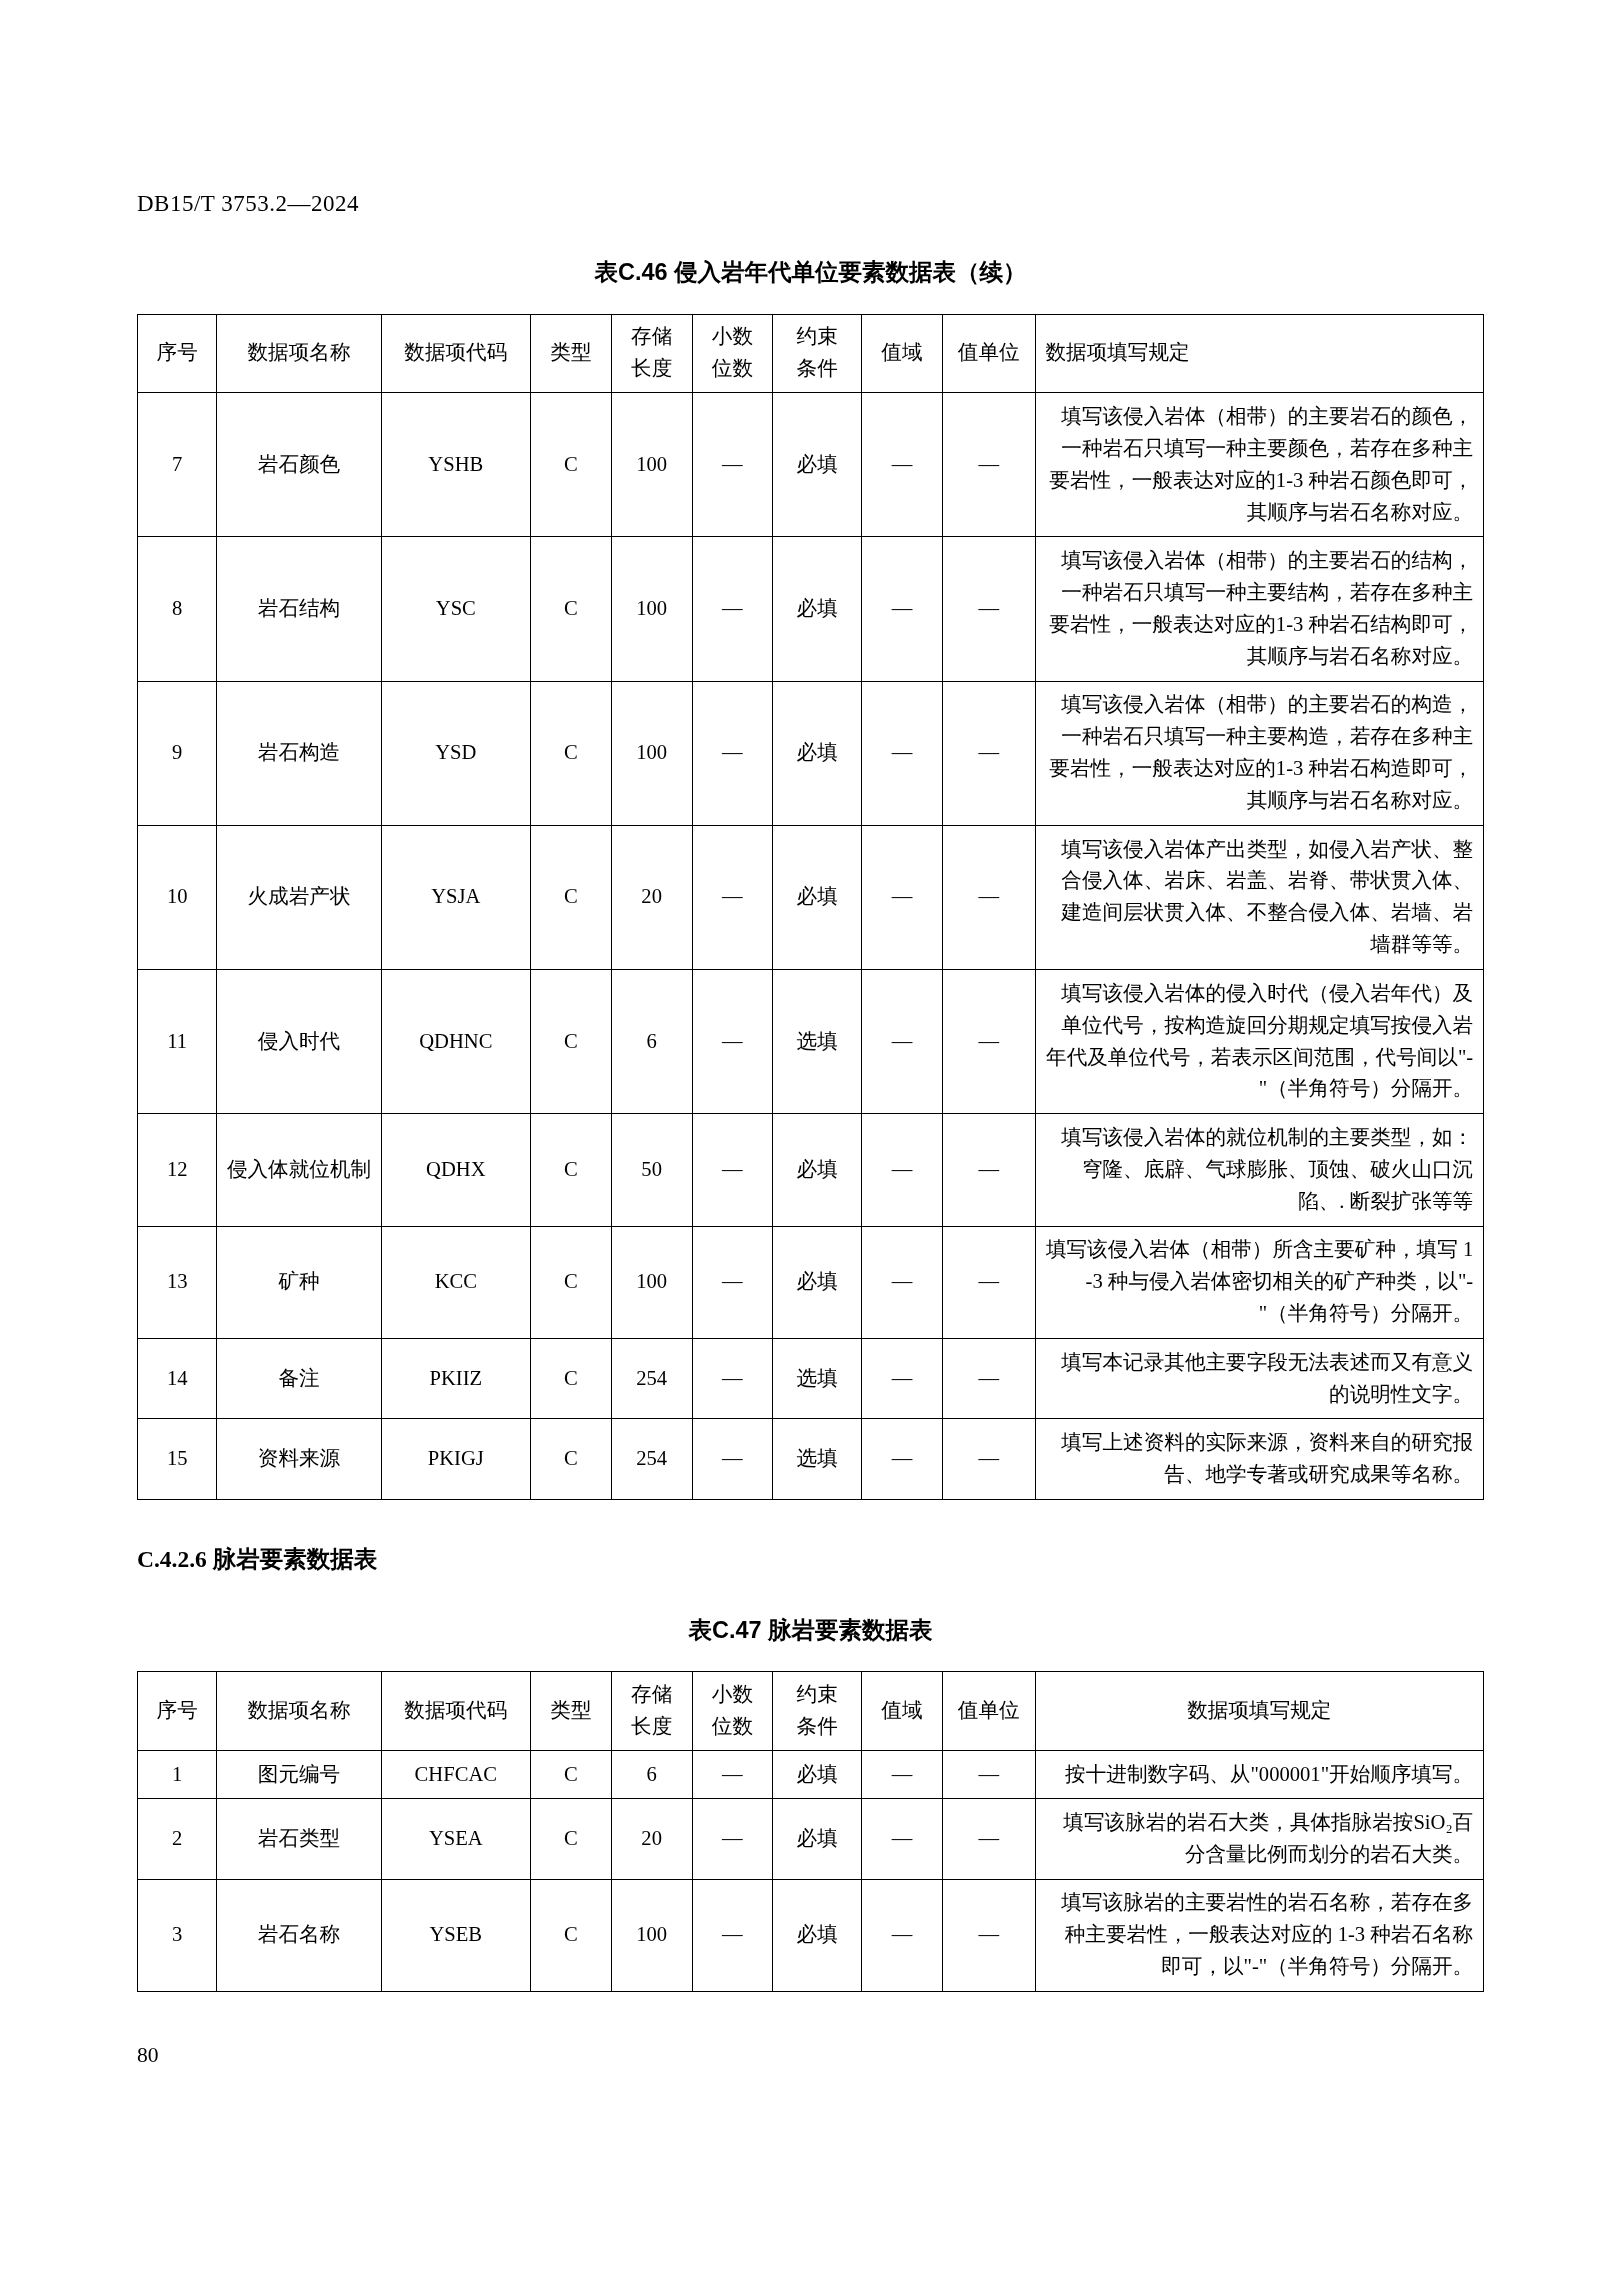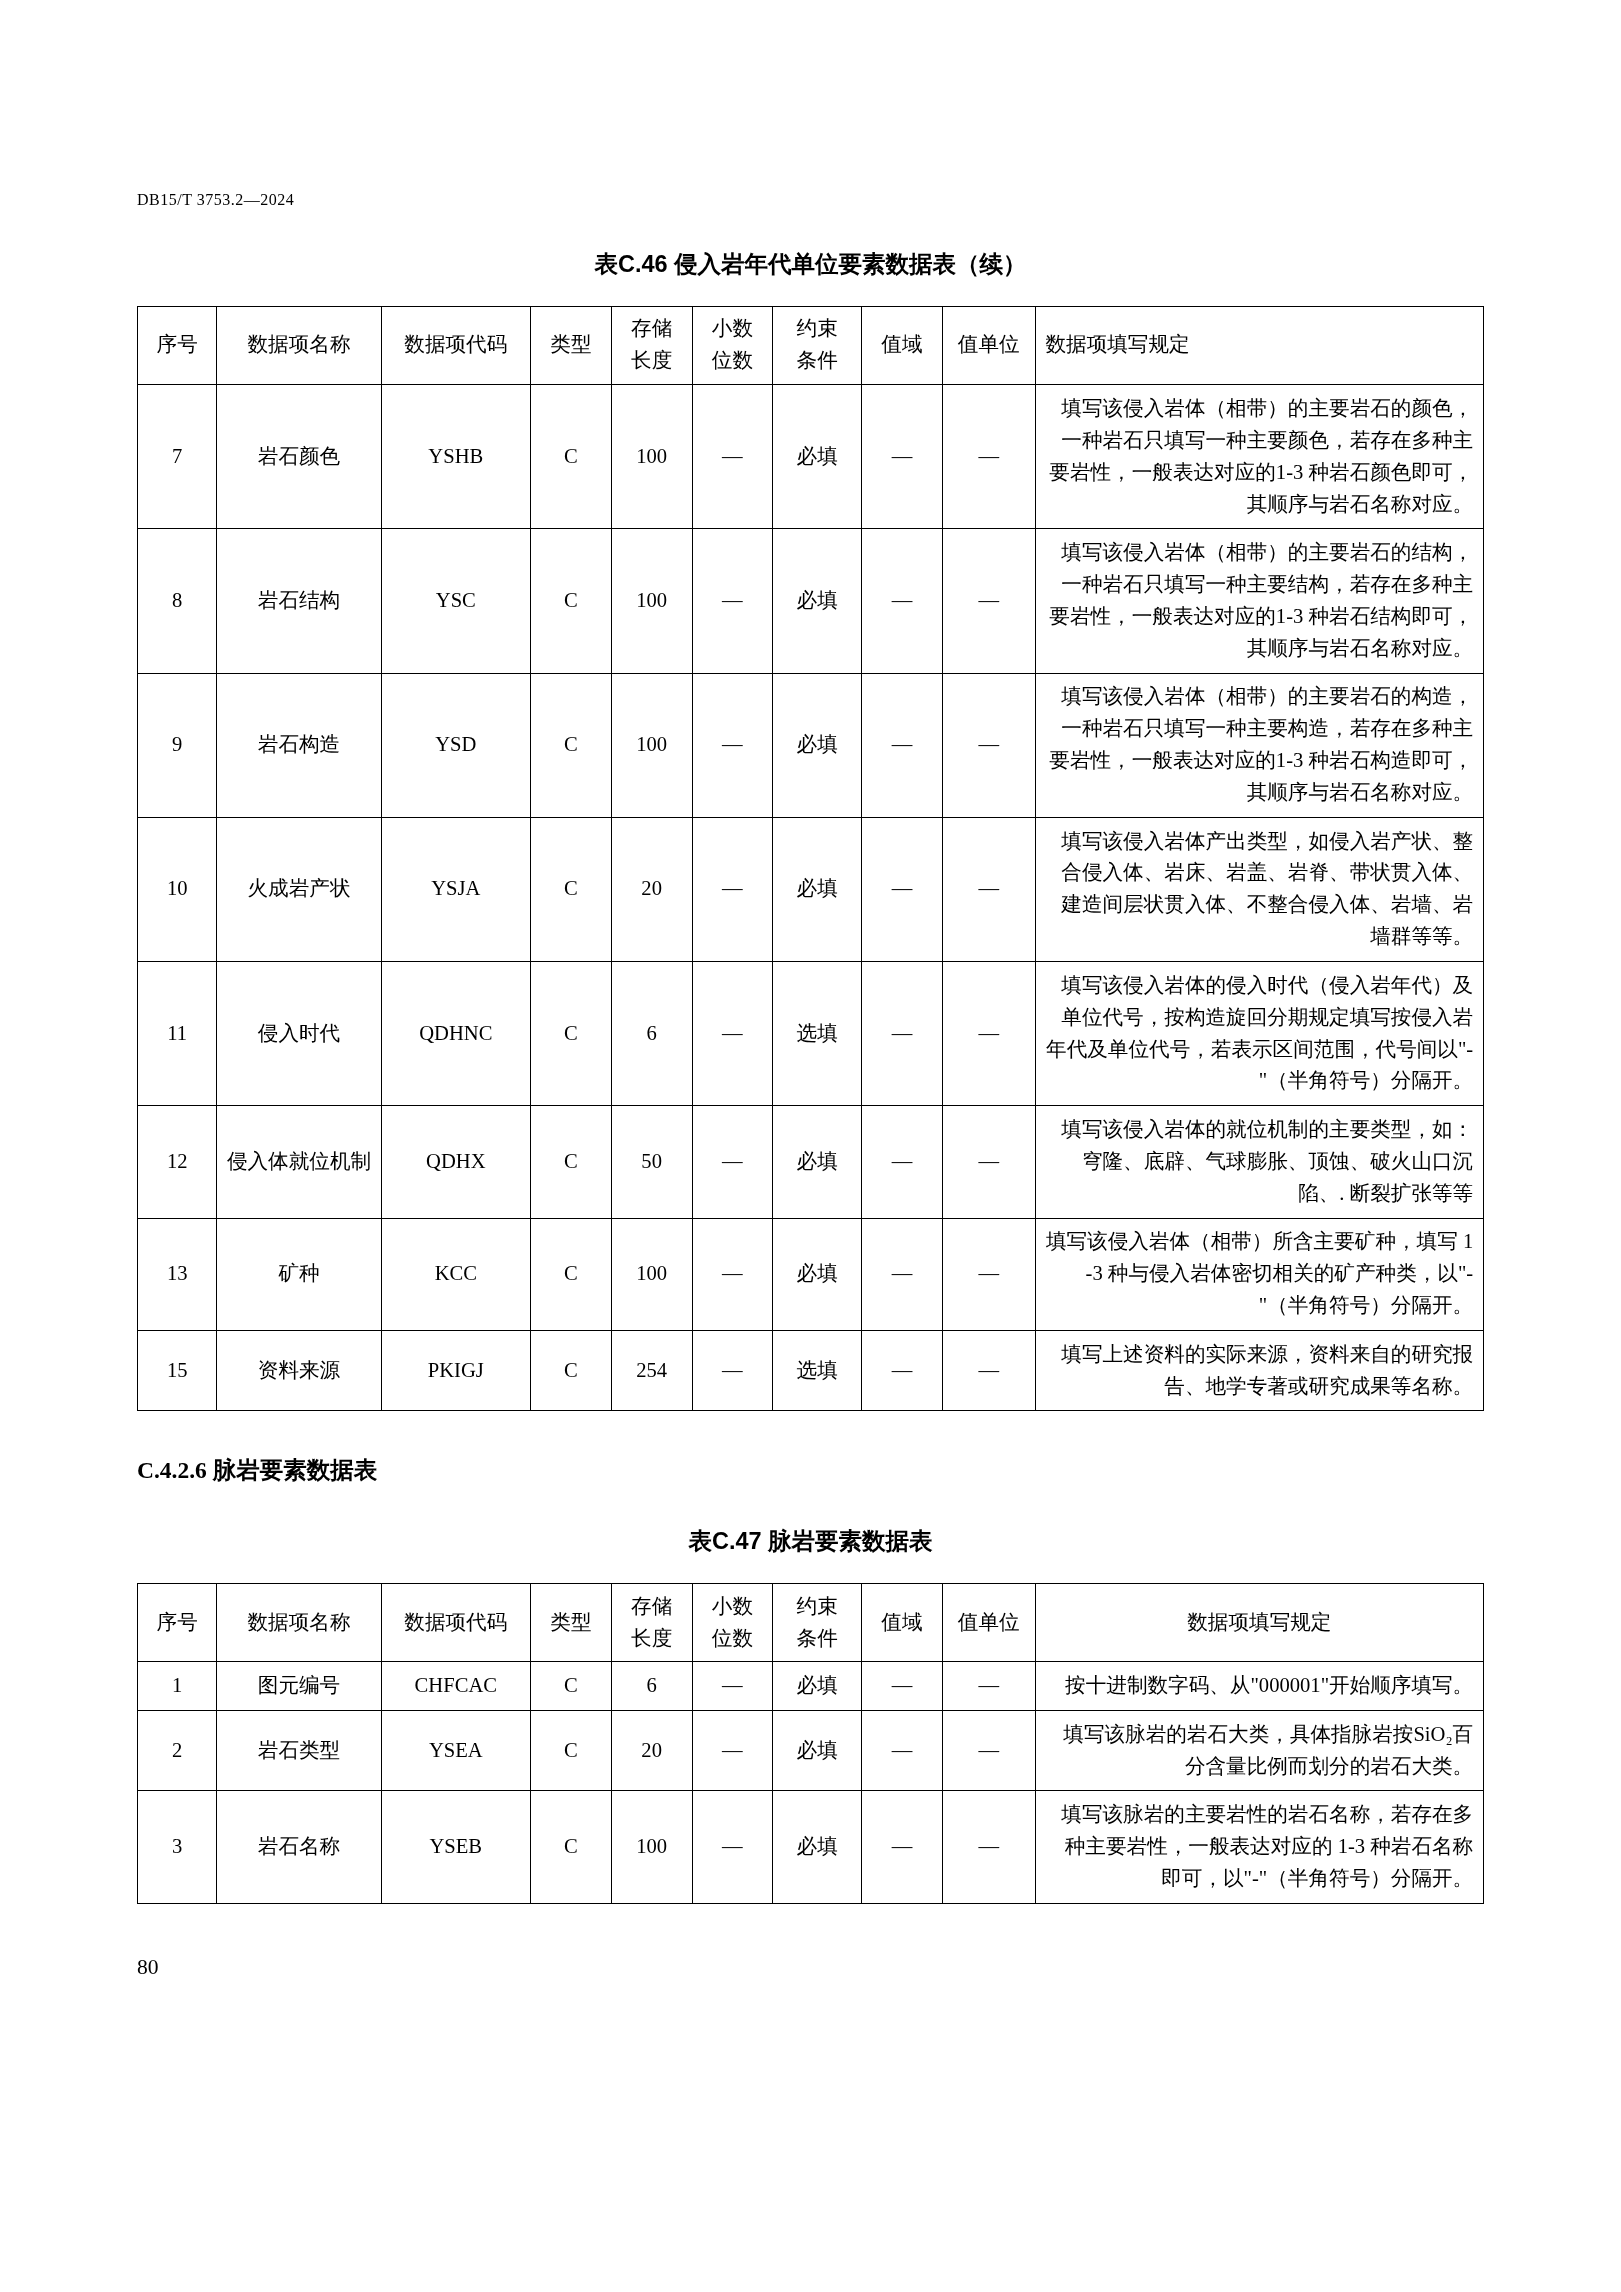--- a/index.html
+++ b/index.html
@@ -8,21 +8,21 @@
     width: 1621px;
     min-height: 2293px;
     font-family: "Liberation Serif", "DejaVu Serif", serif;
     color: #000000;
     position: relative;
   }
   .page {
     padding: 191px 137px 0 137px;
   }
   .doc-header {
-    font-size: 16px;
+    font-size: 23px;
     letter-spacing: 0.5px;
     margin-bottom: 24px;
   }
   .table-title {
     text-align: center;
     font-weight: bold;
     font-family: "Liberation Sans", "DejaVu Sans", sans-serif;
     font-size: 23.5px;
     margin-bottom: 25.5px;
     margin-top: 39px;
@@ -182,20 +182,32 @@
           <td>KCC</td>
           <td>C</td>
           <td>100</td>
           <td>—</td>
           <td>必填</td>
           <td>—</td>
           <td>—</td>
           <td class="desc">填写该侵入岩体（相带）所含主要矿种，填写 1-3 种与侵入岩体密切相关的矿产种类，以"-"（半角符号）分隔开。</td>
         </tr>
         <tr>
+          <td>14</td>
+          <td>备注</td>
+          <td>PKIIZ</td>
+          <td>C</td>
+          <td>254</td>
+          <td>—</td>
+          <td>选填</td>
+          <td>—</td>
+          <td>—</td>
+          <td class="desc">填写本记录其他主要字段无法表述而又有意义的说明性文字。</td>
+        </tr>
+        <tr>
           <td>15</td>
           <td>资料来源</td>
           <td>PKIGJ</td>
           <td>C</td>
           <td>254</td>
           <td>—</td>
           <td>选填</td>
           <td>—</td>
           <td>—</td>
           <td class="desc">填写上述资料的实际来源，资料来自的研究报告、地学专著或研究成果等名称。</td>

